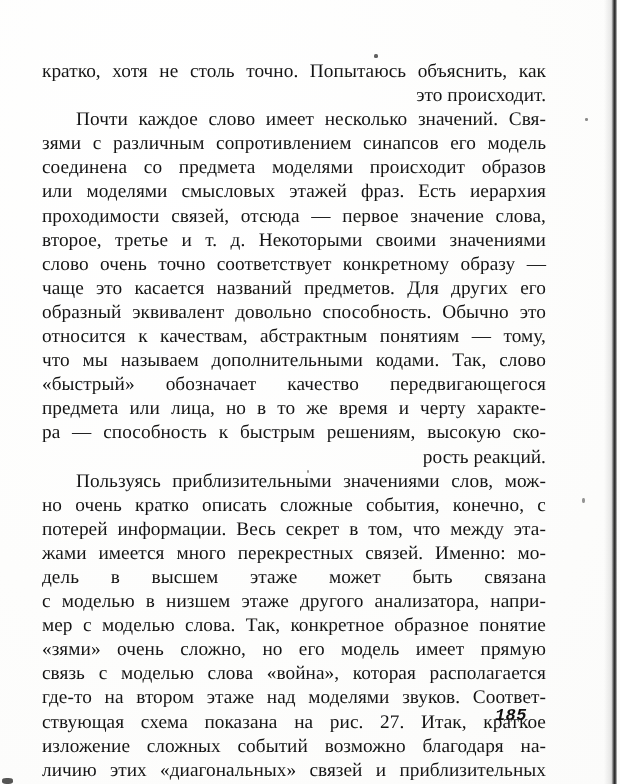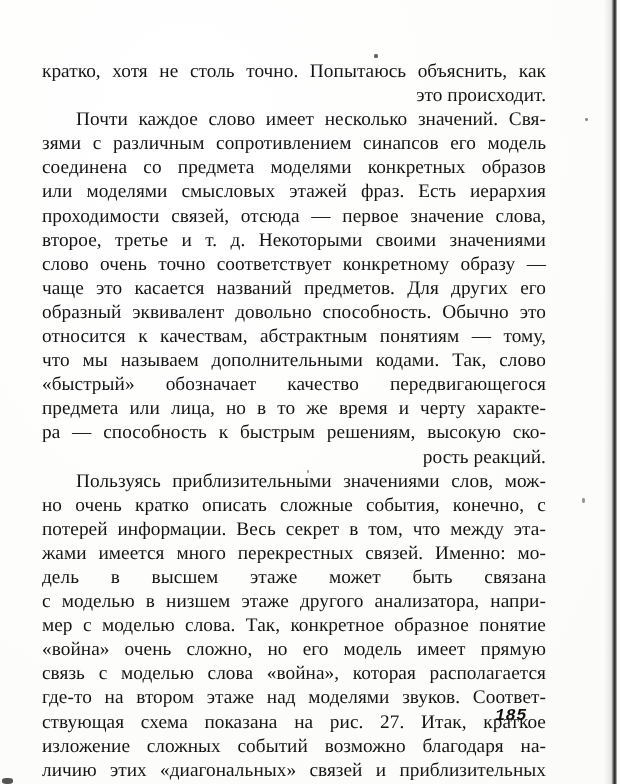--- a/index.html
+++ b/index.html
@@ -152,21 +152,21 @@
         <span>сопротивлением</span>
         <span>синапсов</span>
         <span>его</span>
         <span>модель</span>
       </div>
       <div class="line justify">
         <span>соединена</span>
         <span>со</span>
         <span>предмета</span>
         <span>моделями</span>
-        <span>конкретных</span>
+        <span>происходит</span>
         <span>образов</span>
       </div>
       <div class="line justify">
         <span>или</span>
         <span>моделями</span>
         <span>смысловых</span>
         <span>этажей</span>
         <span>фраз.</span>
         <span>Есть</span>
         <span>иерархия</span>
@@ -325,21 +325,21 @@
         <span>мер</span>
         <span>с</span>
         <span>моделью</span>
         <span>слова.</span>
         <span>Так,</span>
         <span>конкретное</span>
         <span>образное</span>
         <span>понятие</span>
       </div>
       <div class="line justify">
-        <span>«война»</span>
+        <span>«зями»</span>
         <span>очень</span>
         <span>сложно,</span>
         <span>но</span>
         <span>его</span>
         <span>модель</span>
         <span>имеет</span>
         <span>прямую</span>
       </div>
       <div class="line justify">
         <span>связь</span>

